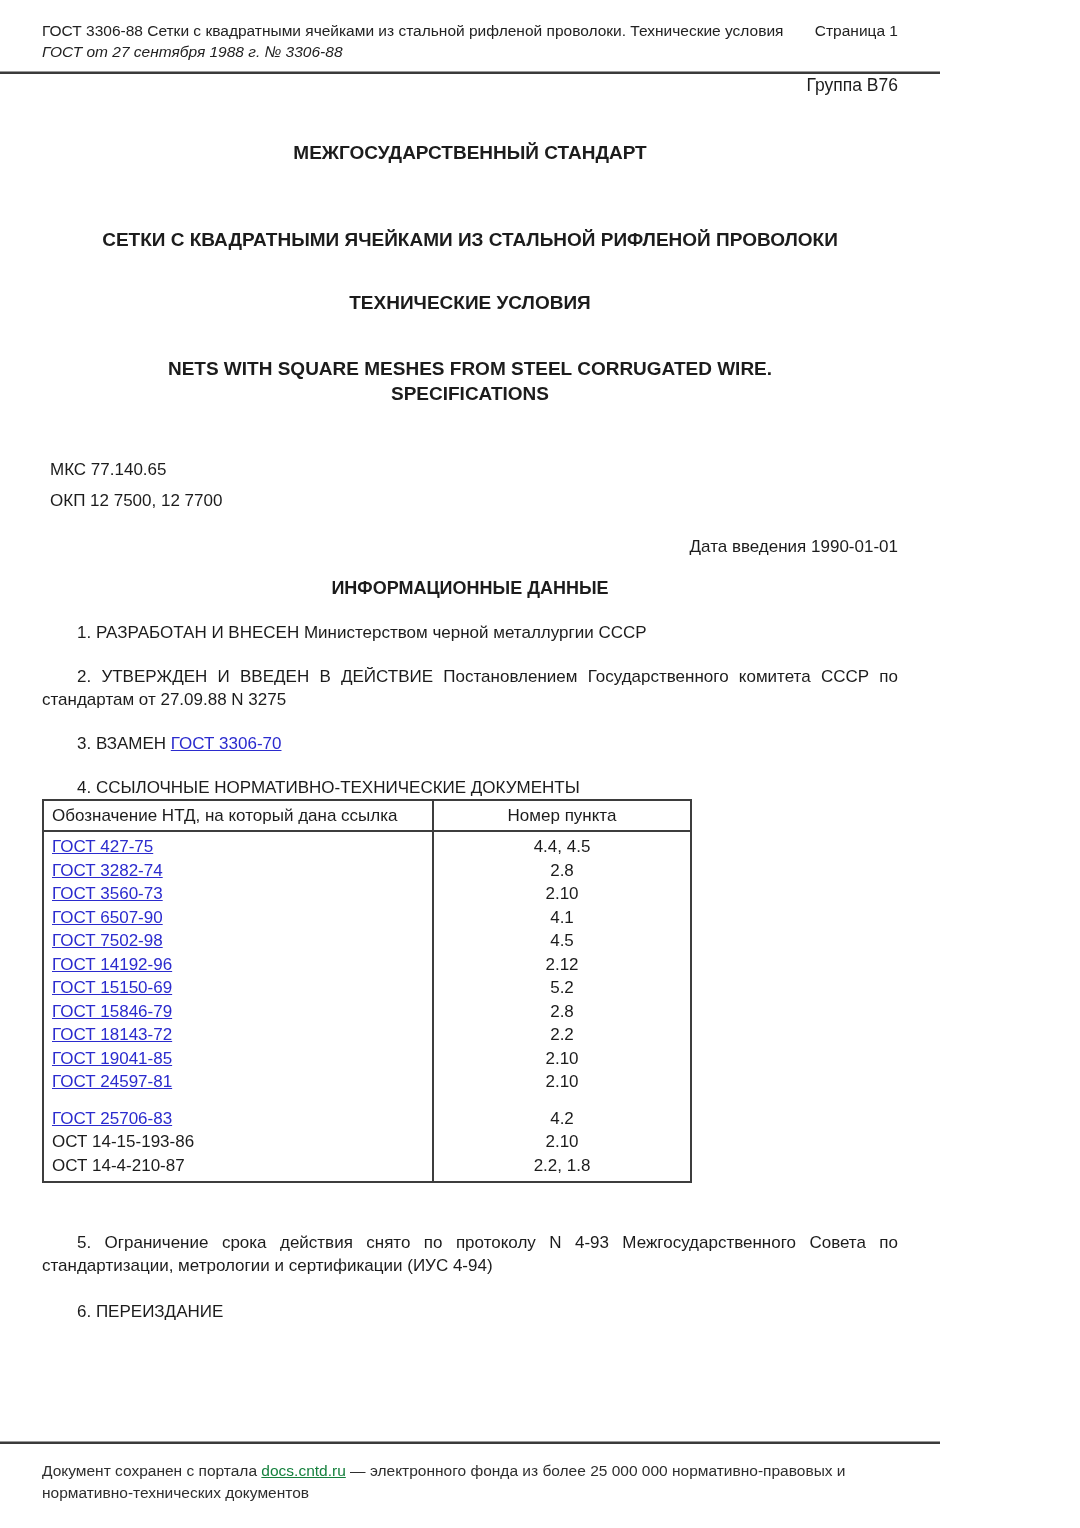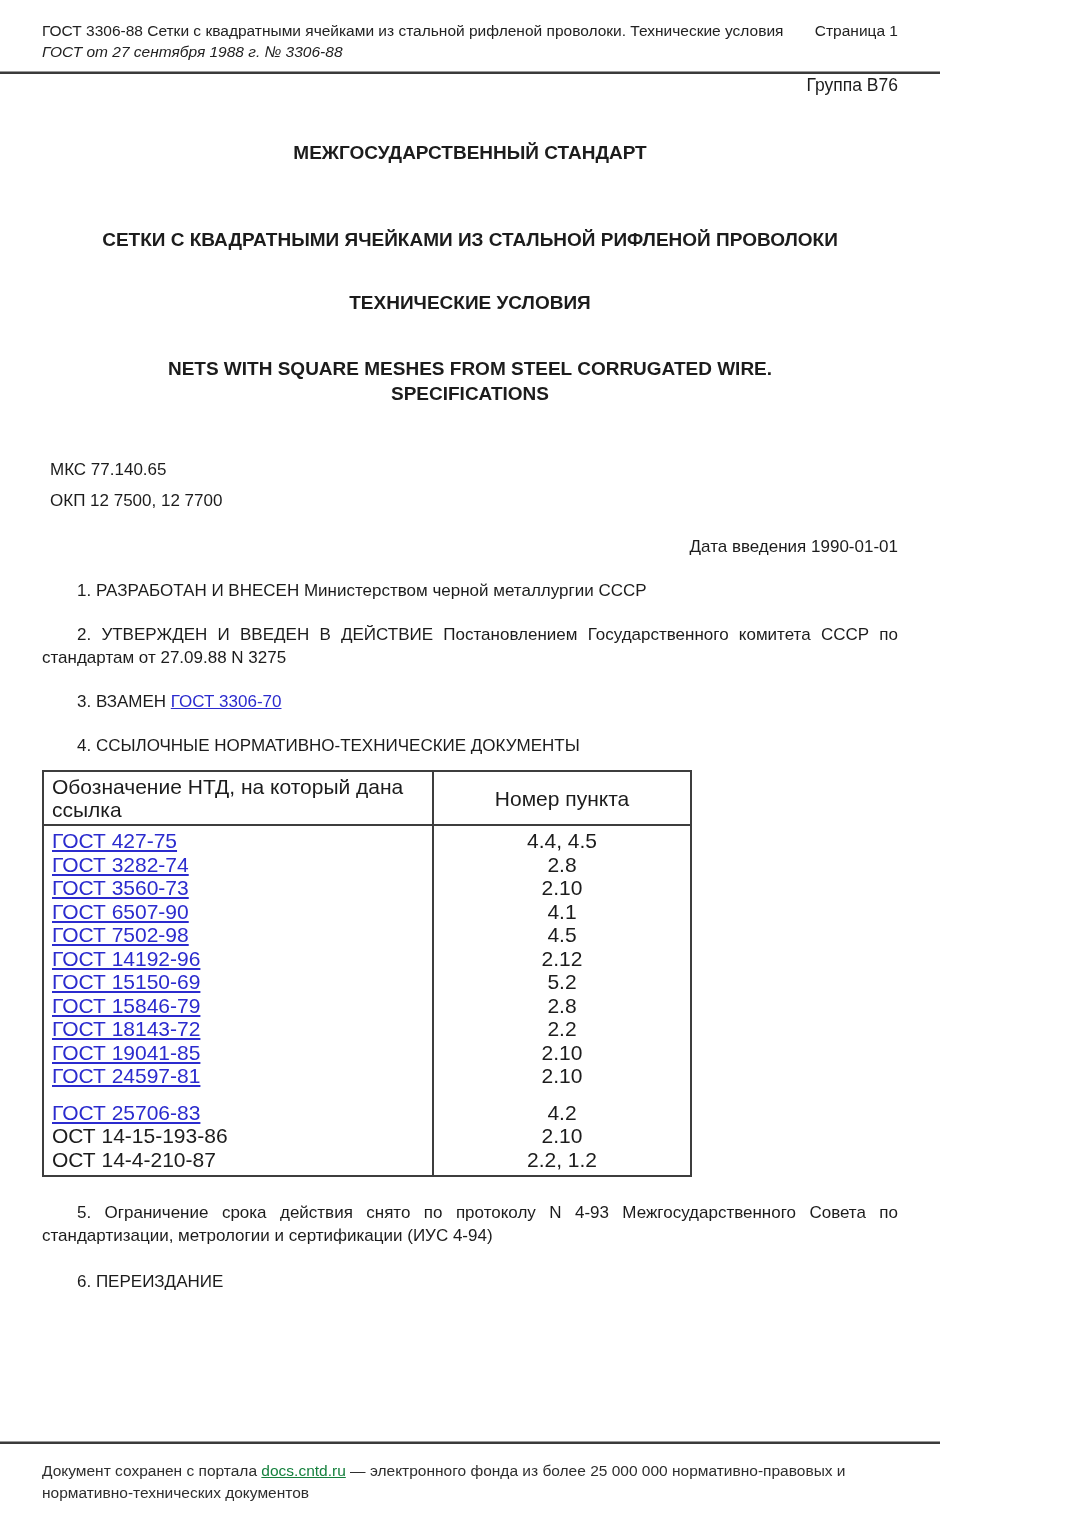--- a/index.html
+++ b/index.html
@@ -37,32 +37,31 @@
   .codes      { margin:52px 0 0 0; }
   .codes p    { margin:8px; }
   .intro-date { margin-top:23px; font-size:17px; }
   .info-head  { margin-top:19px; font-size:18px; }
   .item { margin:0; margin-top:21px; text-indent:35px; }
   .just { text-align:justify; }
   a.doc-link { color:#2b2bce; text-decoration:underline; cursor:pointer; }
   
   table.ntd {
     border-collapse:collapse;
-    margin-top:13px;
     border:2px solid #3d3d3d;
-    font-size:21px;
+    font-size:17px;
   }
   table.ntd th { font-weight:normal; padding:3px 8px; border-bottom:2px solid #3d3d3d; }
   table.ntd th.c1, table.ntd td.c1 { width:372px; border-right:2px solid #3d3d3d; text-align:left; }
   table.ntd th.c2, table.ntd td.c2 { width:240px; text-align:center; }
   table.ntd td { padding:0 8px; line-height:23.5px; }
   table.ntd tbody tr:first-child td { padding-top:3px; }
   table.ntd tbody tr:last-child td { padding-bottom:4px; }
   table.ntd tr.gap td { padding-top:13px; }
-  .after-table-item5 { margin-top:24px; }
+  .after-table-item5 { margin-top:48px; }
   .item6 { margin-top:23px; }
   
   .ftr { position:absolute; left:0; right:0; bottom:0; }
   .ftr-text {
     padding:16px 42px 24px 42px;
     font-size:15.5px; line-height:22px; color:#2e2e2e;
   }
   a.ftr-link { color:#15803d; text-decoration:underline; cursor:pointer;text-align:center; }
 </style>
 </head>
@@ -92,20 +91,21 @@
       <span>SPECIFICATIONS</span>
     </p>
 
     <div class="codes">
       <p>МКС 77.140.65</p>
       <p>ОКП 12 7500, 12 7700</p>
     </div>
 
     <p class="r intro-date">Дата введения 1990-01-01</p>
 
+    <p class="c info-head">ИНФОРМАЦИОННЫЕ ДАННЫЕ</p>
 
     <p class="item">1. РАЗРАБОТАН И ВНЕСЕН Министерством черной металлургии СССР</p>
     <p class="item just">2. УТВЕРЖДЕН И ВВЕДЕН В ДЕЙСТВИЕ Постановлением Государственного комитета СССР по стандартам от 27.09.88 N 3275</p>
 
     <p class="item"><span>3. ВЗАМЕН </span><a class="doc-link" href="#">ГОСТ 3306-70</a></p>
 
     <p class="item">4. ССЫЛОЧНЫЕ НОРМАТИВНО-ТЕХНИЧЕСКИЕ ДОКУМЕНТЫ</p>
 
     <table class="ntd">
       <thead>
@@ -162,21 +162,21 @@
           <tr class="gap">
             <td class="c1"><a class="doc-link" href="#">ГОСТ 25706-83</a></td>
             <td class="c2">4.2</td>
           </tr>
           <tr>
             <td class="c1"><span>ОСТ 14-15-193-86</span></td>
             <td class="c2">2.10</td>
           </tr>
           <tr>
             <td class="c1"><span>ОСТ 14-4-210-87</span></td>
-            <td class="c2">2.2, 1.2</td>
+            <td class="c2">2.2, 1.8</td>
           </tr>
         </tbody>
     </table>
 
     <p class="item just after-table-item5">5. Ограничение срока действия снято по протоколу N 4-93 Межгосударственного Совета по стандартизации, метрологии и сертификации (ИУС 4-94)</p>
     <p class="item item6">6. ПЕРЕИЗДАНИЕ</p>
   </main>
 
   <div class="ftr">
     <div class="rule"></div>

